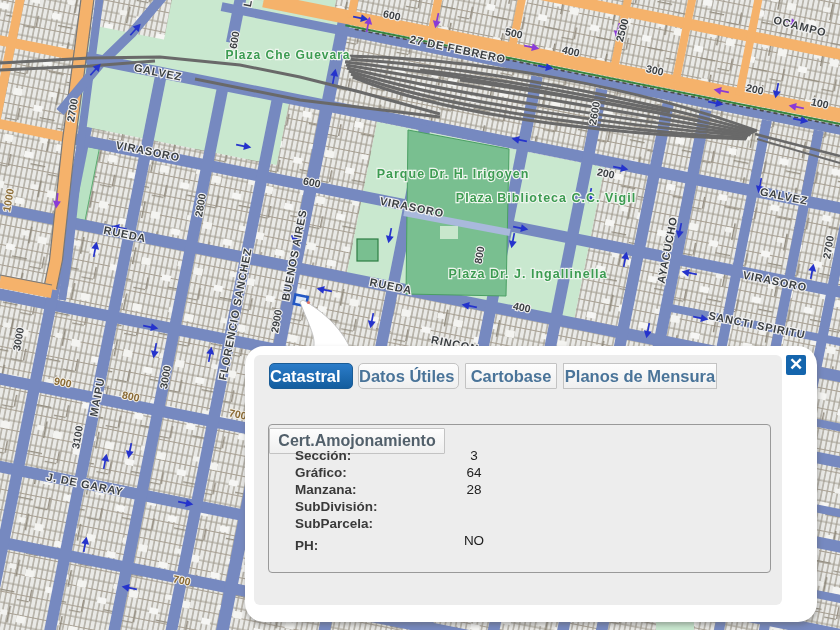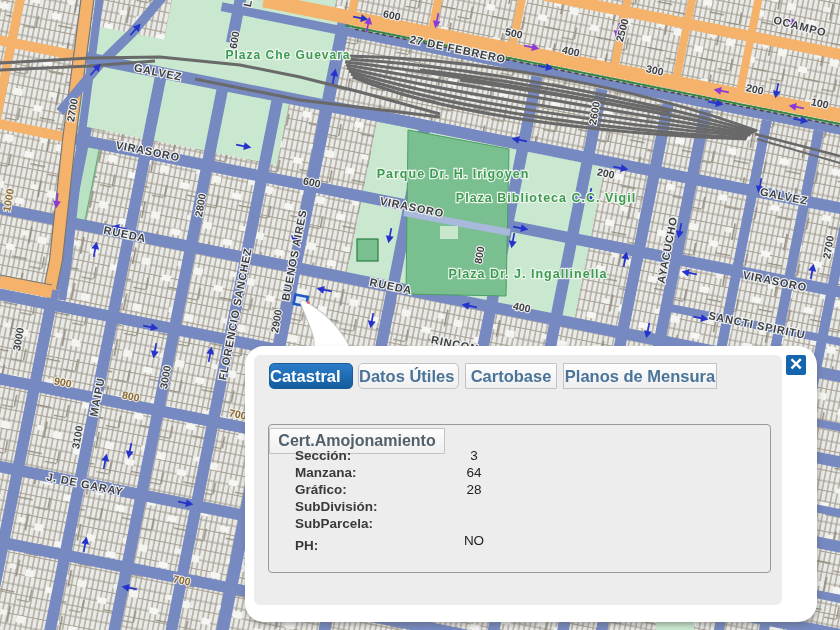--- a/index.html
+++ b/index.html
@@ -268,22 +268,22 @@
   <div style="position:absolute;left:9px;top:9px;width:528px;height:250px;background:#ededed;border-radius:6px;"></div>
   <div style="position:absolute;left:541px;top:9px;width:20px;height:20px;background:#1465ad;border-radius:2px;color:#fff;text-align:center;font-weight:bold;font-size:17px;line-height:20px;font-family:'Liberation Sans',sans-serif;">✕</div>
   <div style="position:absolute;left:24px;top:17px;width:82px;text-align:left;height:24px;background:linear-gradient(180deg,#2b7cc9,#135d9e);border:1px solid #1a5c96;border-radius:5px;color:#fff;font-weight:bold;font-size:16.5px;line-height:24px;">Catastral</div>
   <div style="position:absolute;left:113px;top:17px;width:99px;text-align:left;height:24px;background:linear-gradient(180deg,#fdfdfd,#efefef);border:1px solid #c3c3c3;border-radius:5px;color:#4a7499;font-weight:bold;font-size:16.5px;line-height:24px;">Datos Útiles</div>
   <div style="position:absolute;left:220px;top:17px;width:90px;text-align:center;height:24px;background:linear-gradient(180deg,#fdfdfd,#efefef);border:1px solid #c3c3c3;border-radius:1px;color:#4a7499;font-weight:bold;font-size:16.5px;line-height:24px;">Cartobase</div>
   <div style="position:absolute;left:318px;top:17px;width:152px;text-align:center;height:24px;background:linear-gradient(180deg,#fdfdfd,#efefef);border:1px solid #c3c3c3;border-radius:0;color:#4a7499;font-weight:bold;font-size:16.5px;line-height:24px;">Planos de Mensura</div>
   <div style="position:absolute;left:24px;top:46px;width:174px;text-align:center;height:24px;background:linear-gradient(180deg,#fdfdfd,#efefef);border:1px solid #c3c3c3;border-radius:1px;color:#52606b;font-weight:bold;font-size:16px;line-height:24px;margin-top:36px;">Cert.Amojonamiento</div>
   <div style="position:absolute;left:22.5px;top:78px;width:501px;height:147px;border:1px solid #999;border-radius:4px;"></div>
   <div style="position:absolute;left:50px;top:101px;width:460px;font-size:13.5px;color:#3a3a3a;font-weight:bold;line-height:17px;">
     <div>Sección:</div>
+      <div>Gráfico:</div>
       <div>Manzana:</div>
-      <div>Gráfico:</div>
       <div>SubDivisión:</div>
       <div>SubParcela:</div>
       <div style="margin-top:5px;">PH:</div>
   </div>
   <div style="position:absolute;left:189px;top:101px;width:80px;font-size:13.5px;color:#222;text-align:center;line-height:17px;font-weight:normal;">
     <div>3</div>
       <div>64</div>
       <div>28</div>
       <div>&nbsp;</div>
       <div>&nbsp;</div>

